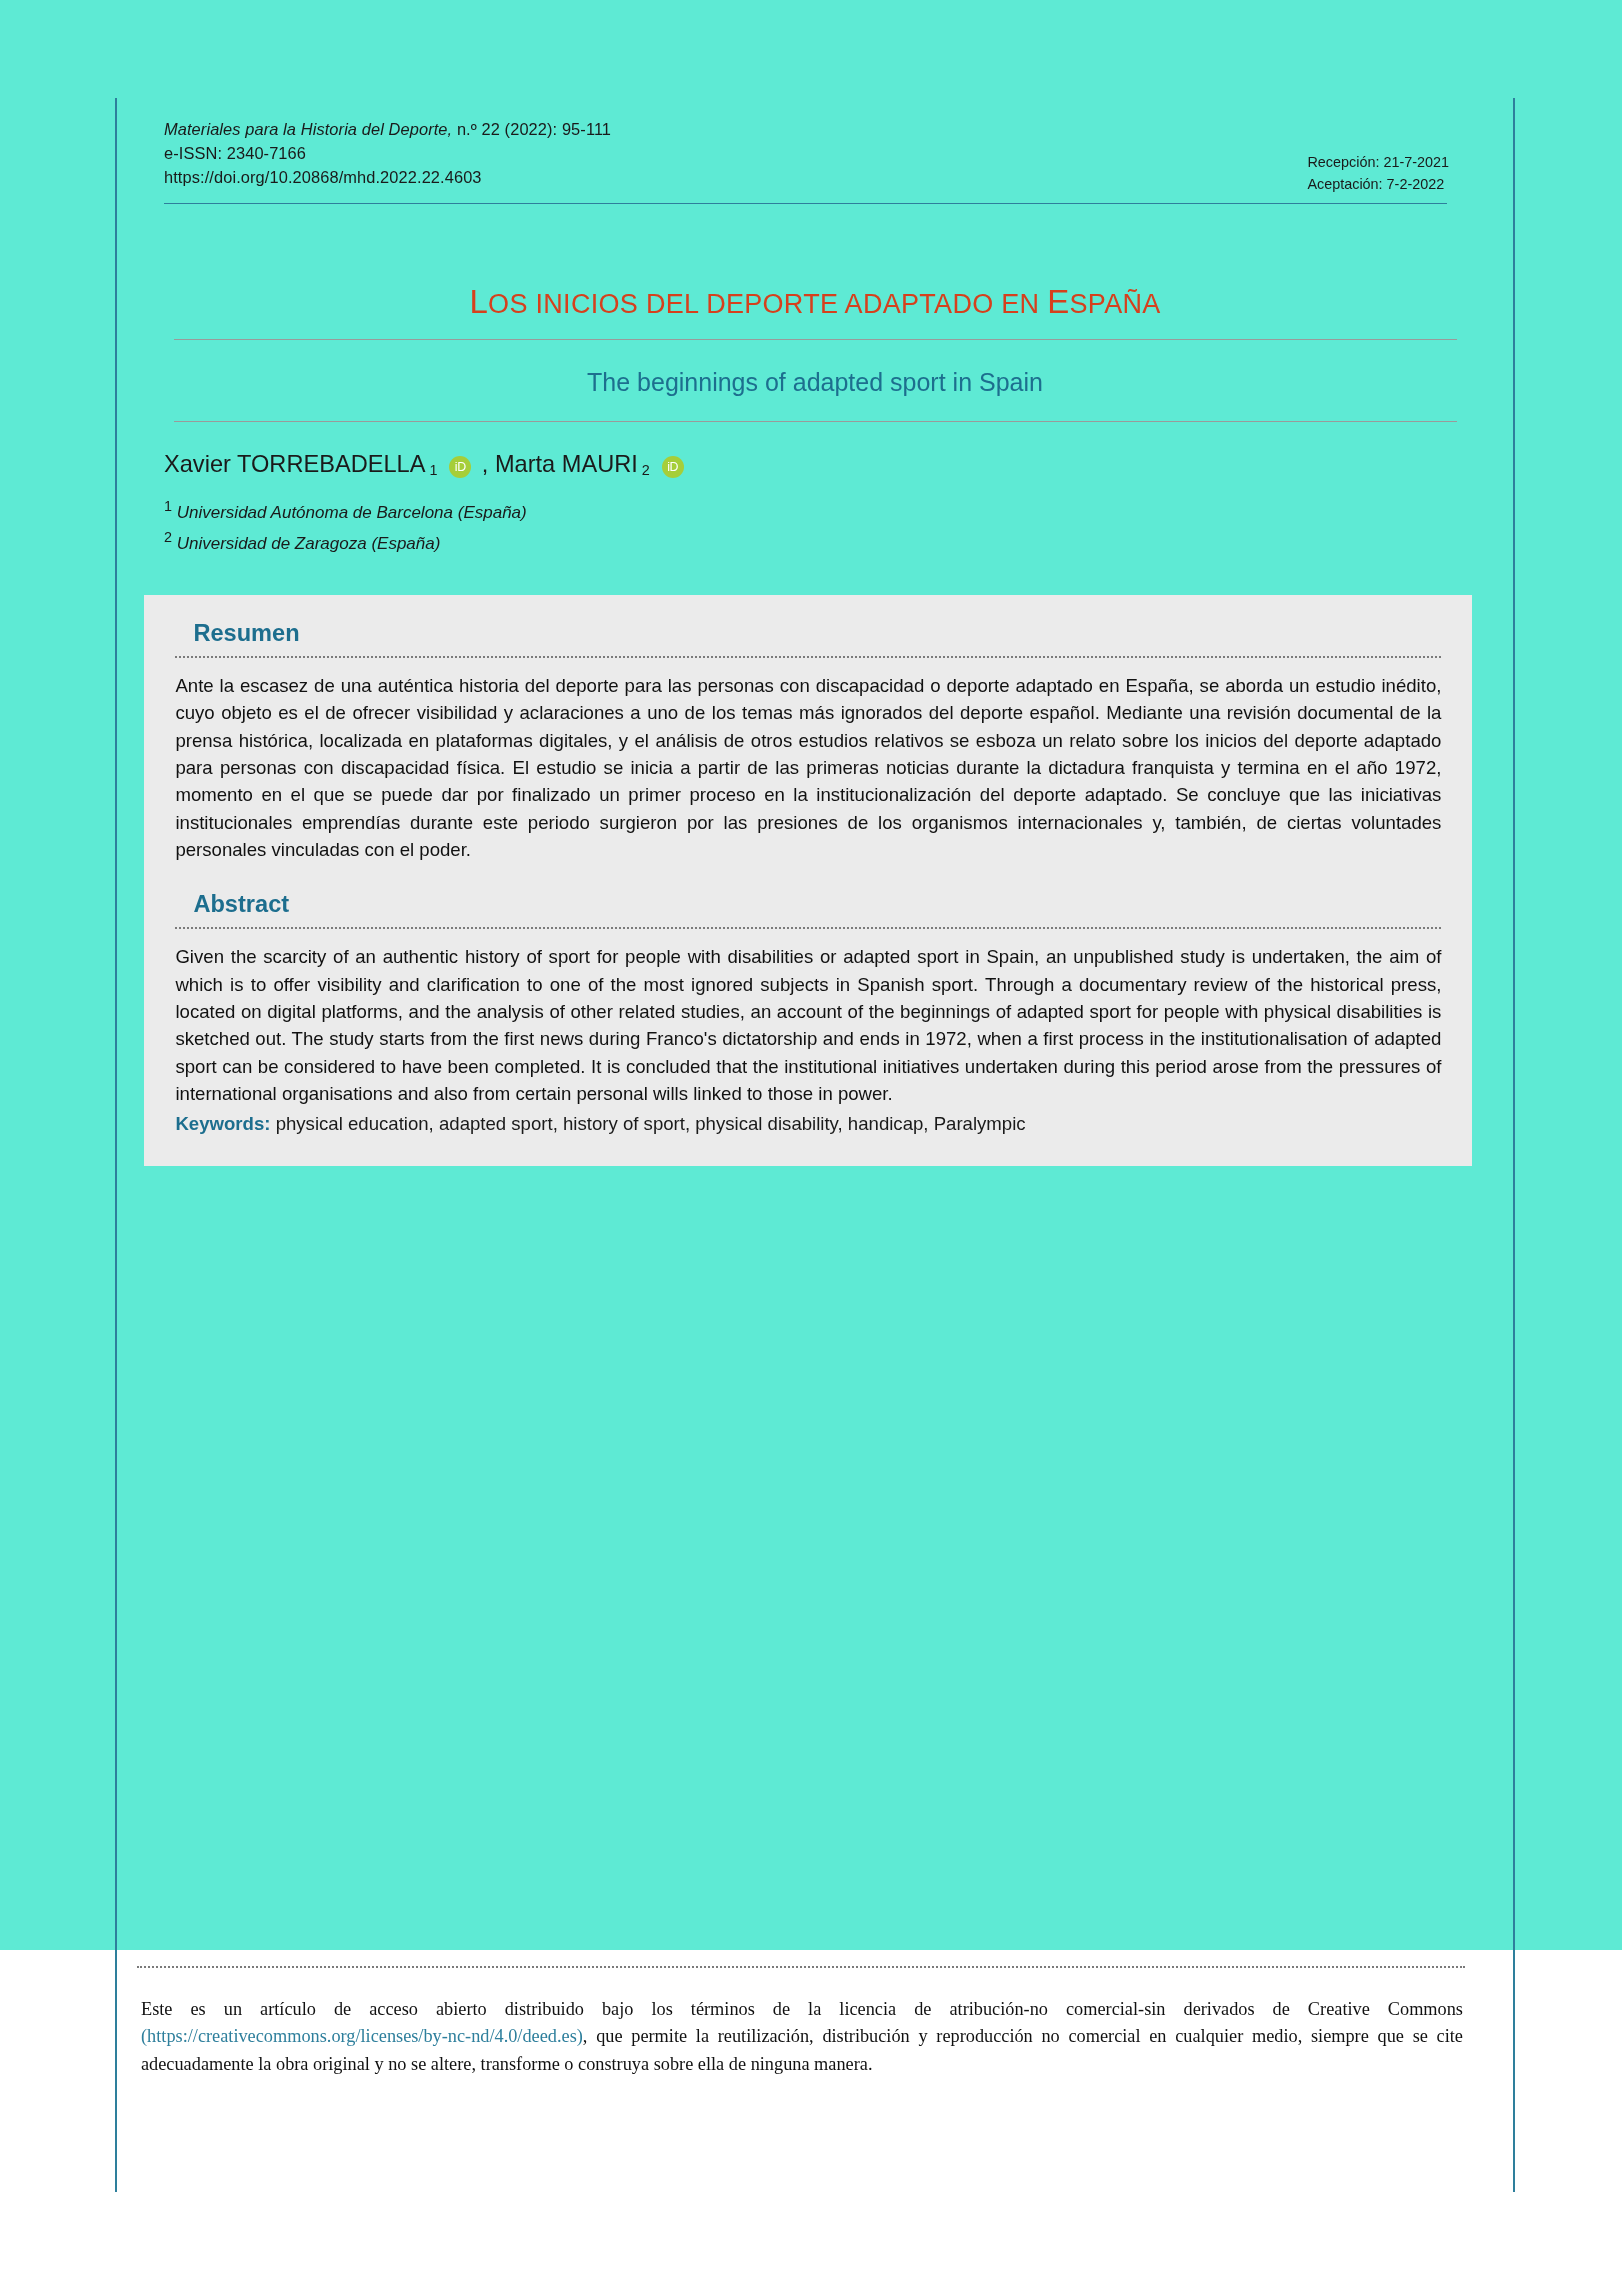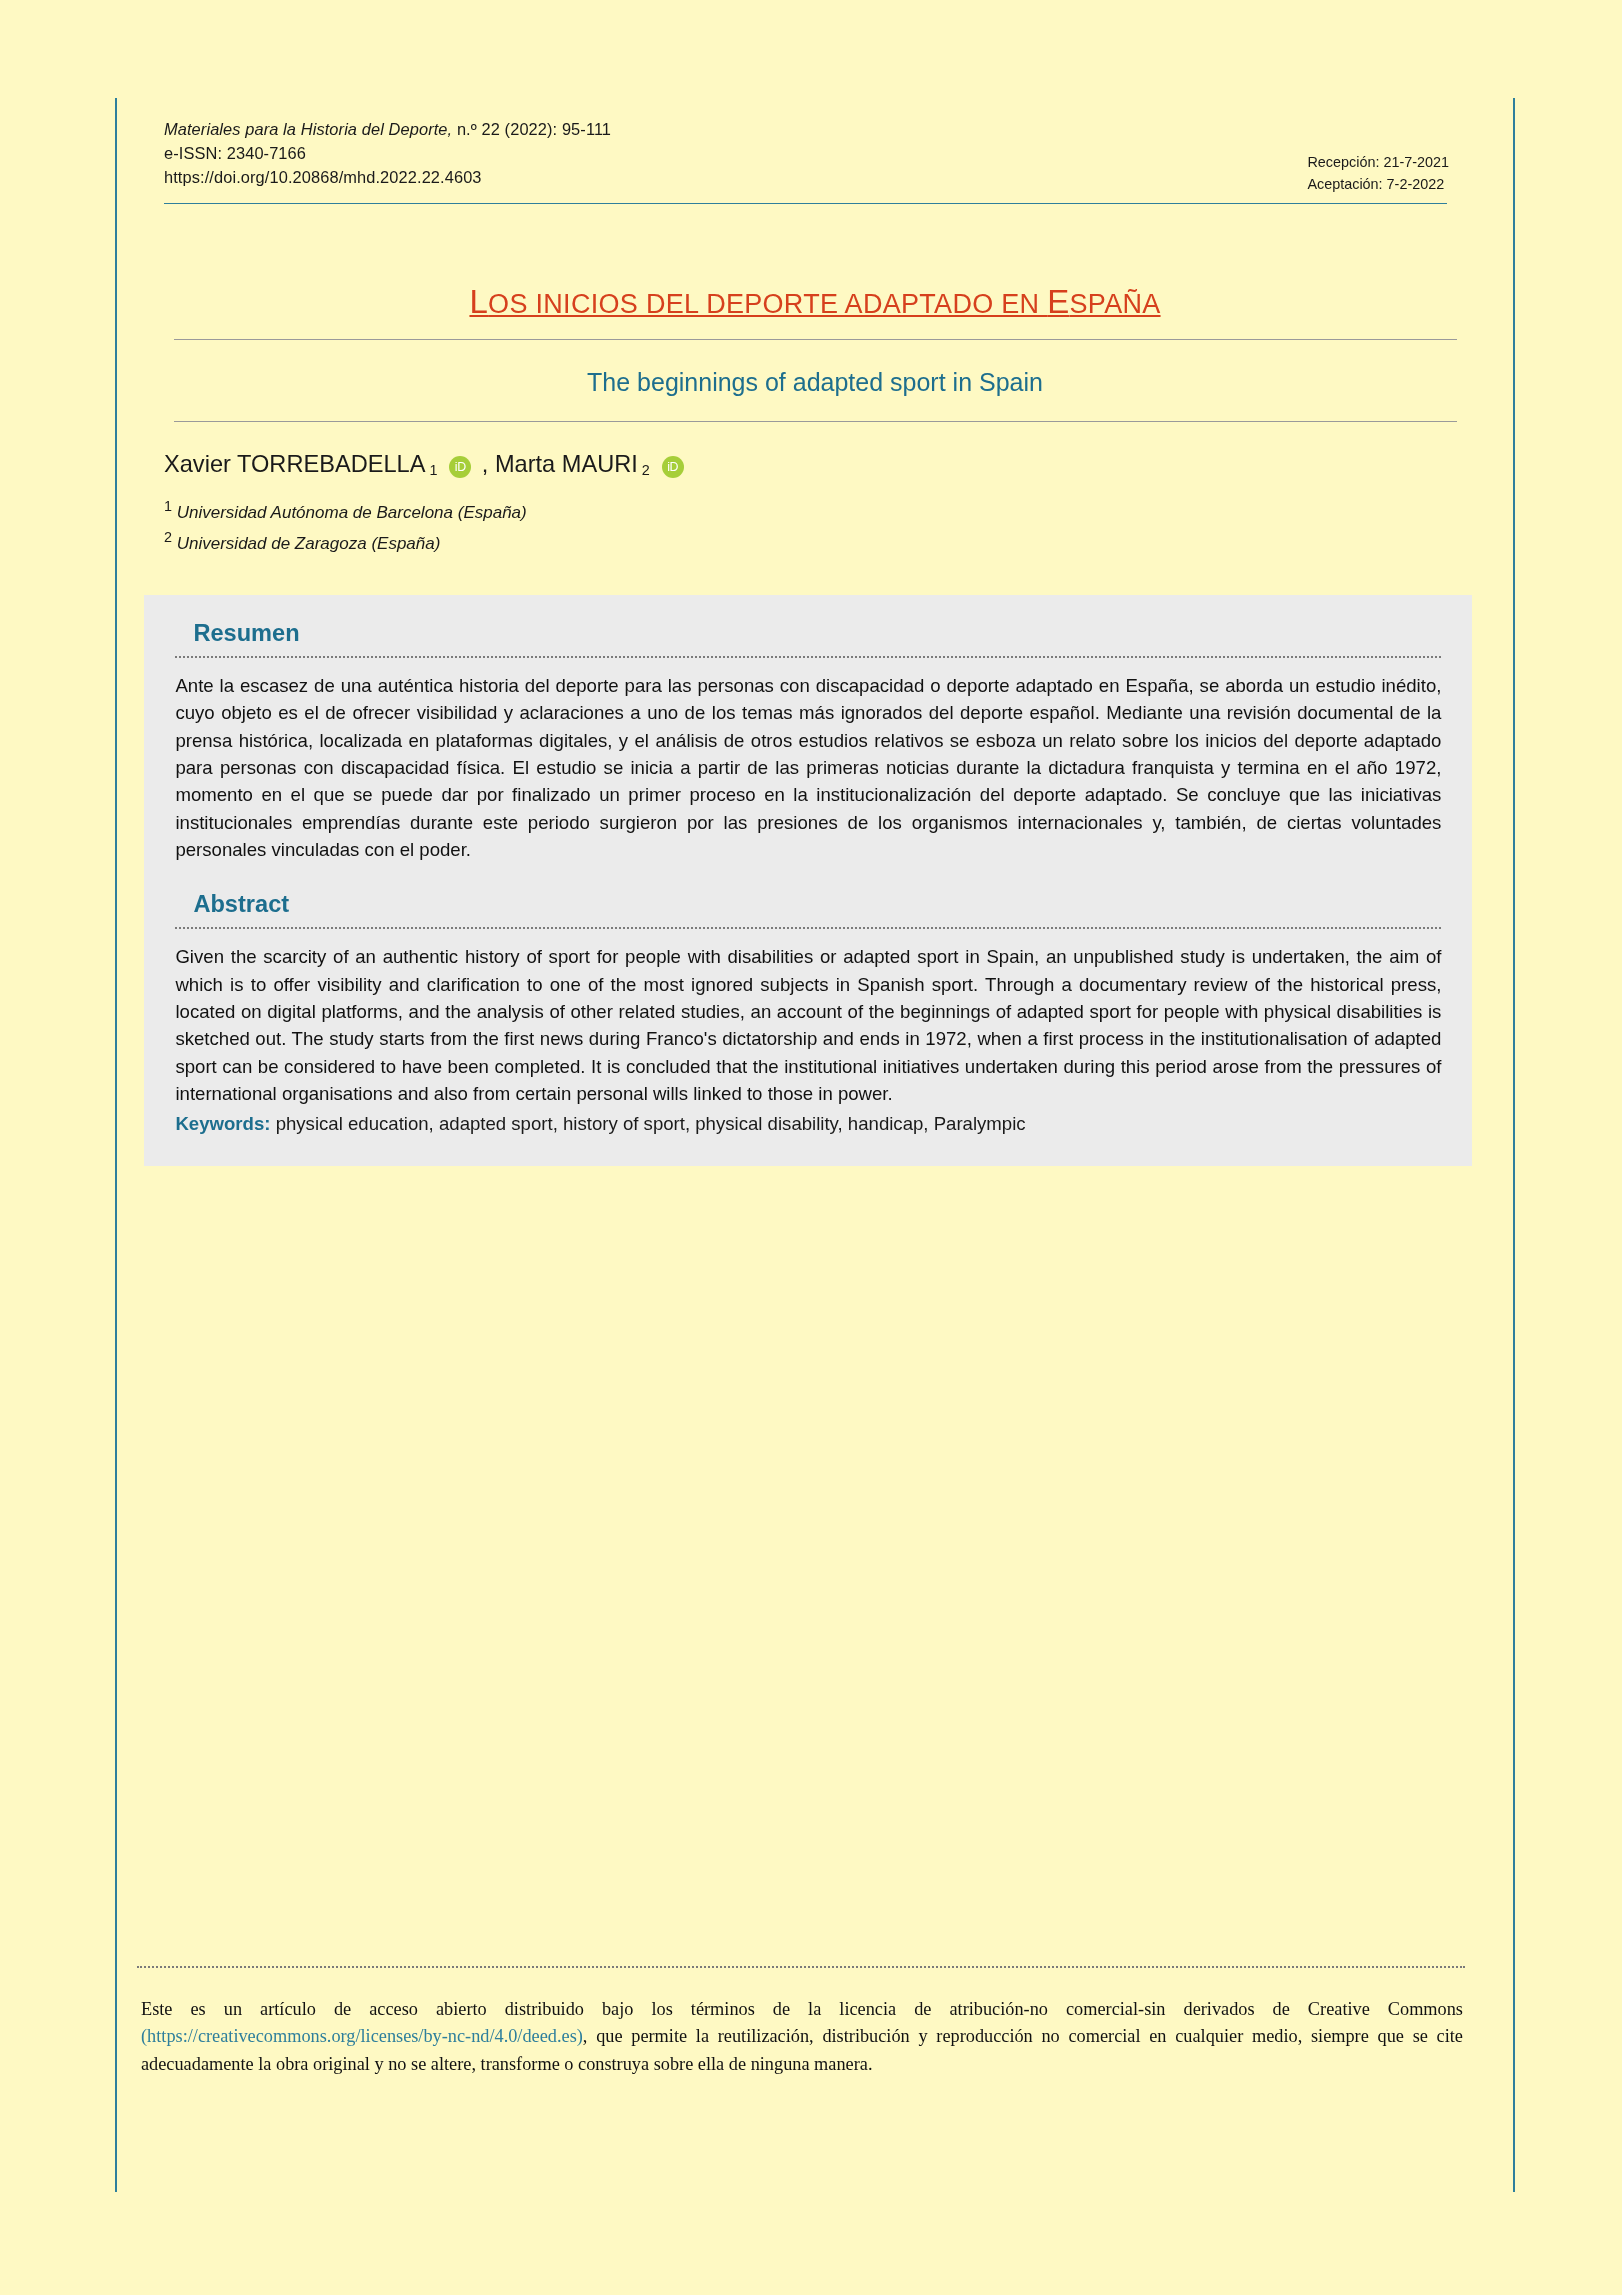--- a/index.html
+++ b/index.html
@@ -13,22 +13,22 @@
     font-family: "Liberation Sans", sans-serif;
     color: #1a1a1a;
     position: relative;
     overflow: hidden;
   }
 
   .page {
     position: absolute;
     left: 0; top: 0;
     width: 1622px;
-    height: 2295px;
-    background: #fef9c3;
+    height: 1950px;
+    background: #5eead4;
   }
 
   
   .rule-left, .rule-right {
     position: absolute;
     top: 98px;
     width: 2px;
     height: 2094px;
     background: #2e7f9c;
   }
@@ -69,21 +69,20 @@
     width: 1283px;
   }
 
   
   .title-es {
     margin-top: 79px;
     text-align: center;
     color: #d6401d;
     font-size: 27px;
     letter-spacing: 0.3px;
-    text-decoration: underline;
   }
   .title-es .big { font-size: 33px; }
   .title-rule {
     margin: 18.3px auto 0 auto;
     width: 1283px;
     border-bottom: 1px solid #9a9a9a;
   }
   .title-en {
     margin-top: 27.5px;
     text-align: center;

